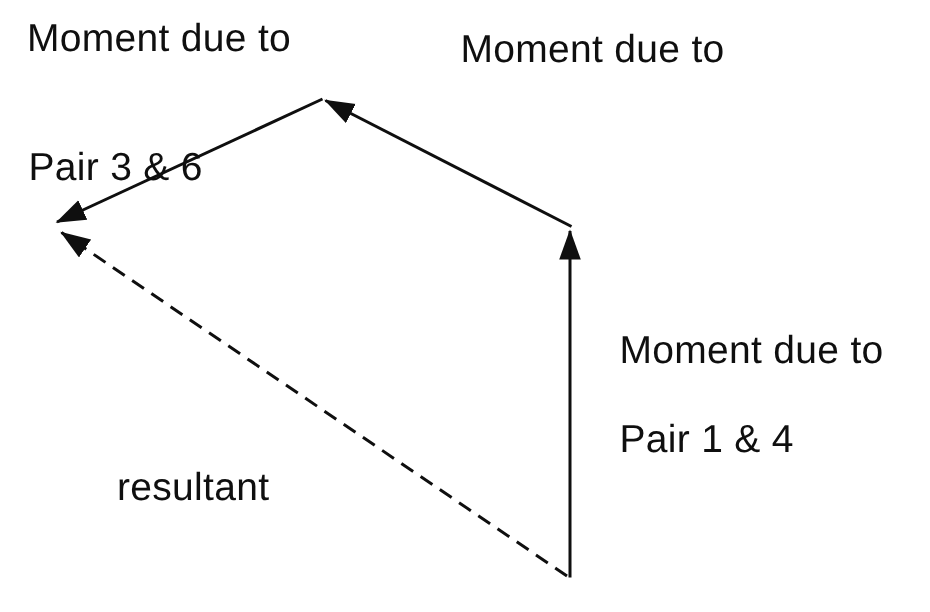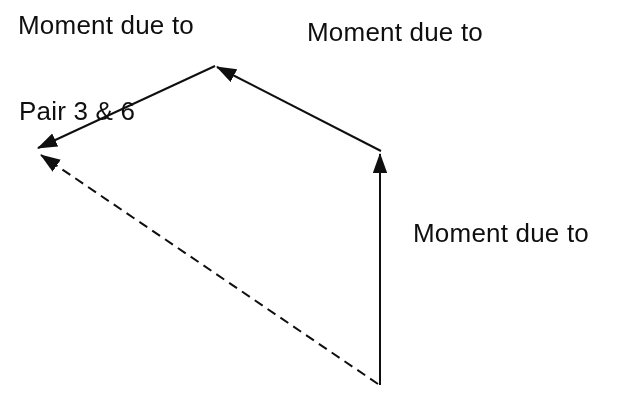--- a/index.html
+++ b/index.html
@@ -62,15 +62,17 @@
         <line x1="378" y1="384" x2="41" y2="155" class="vec dashed" marker-end="url(#arrowhead)"></line>
       </g>
   </svg>
 
   <div class="label" style="left:18px;  top:9px;">Moment due to</div>
   <div class="label" style="left:19px;  top:67px;margin-top:28px;">Pair 3 &amp; 6</div>
 
   <div class="label" style="left:307px; top:16px;">Moment due to</div>
 
   <div class="label" style="left:413px; top:217px;">Moment due to</div>
+  <div class="label" style="left:413px; top:276px;">Pair 1 &amp; 4</div>
 
+  <div class="label" style="left:78px;  top:308px;">resultant</div>
 
 </div>
 
 </body></html>

